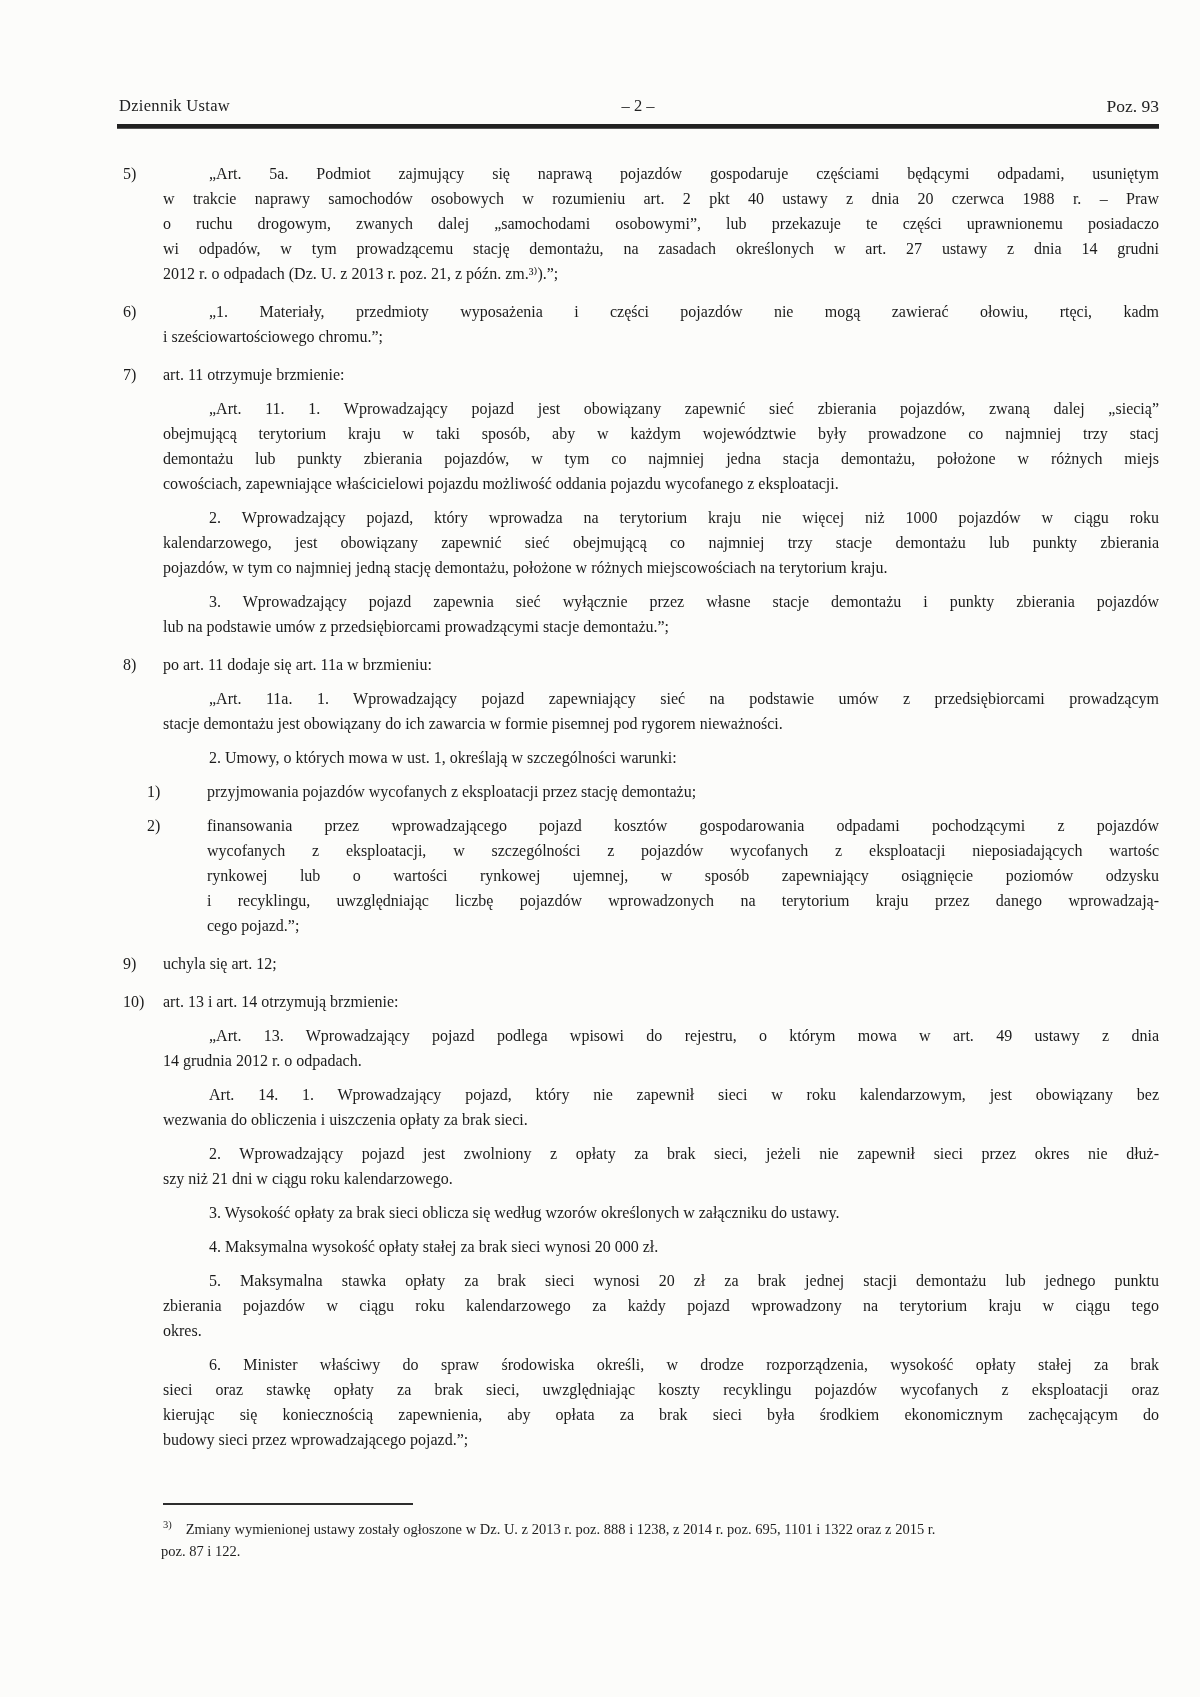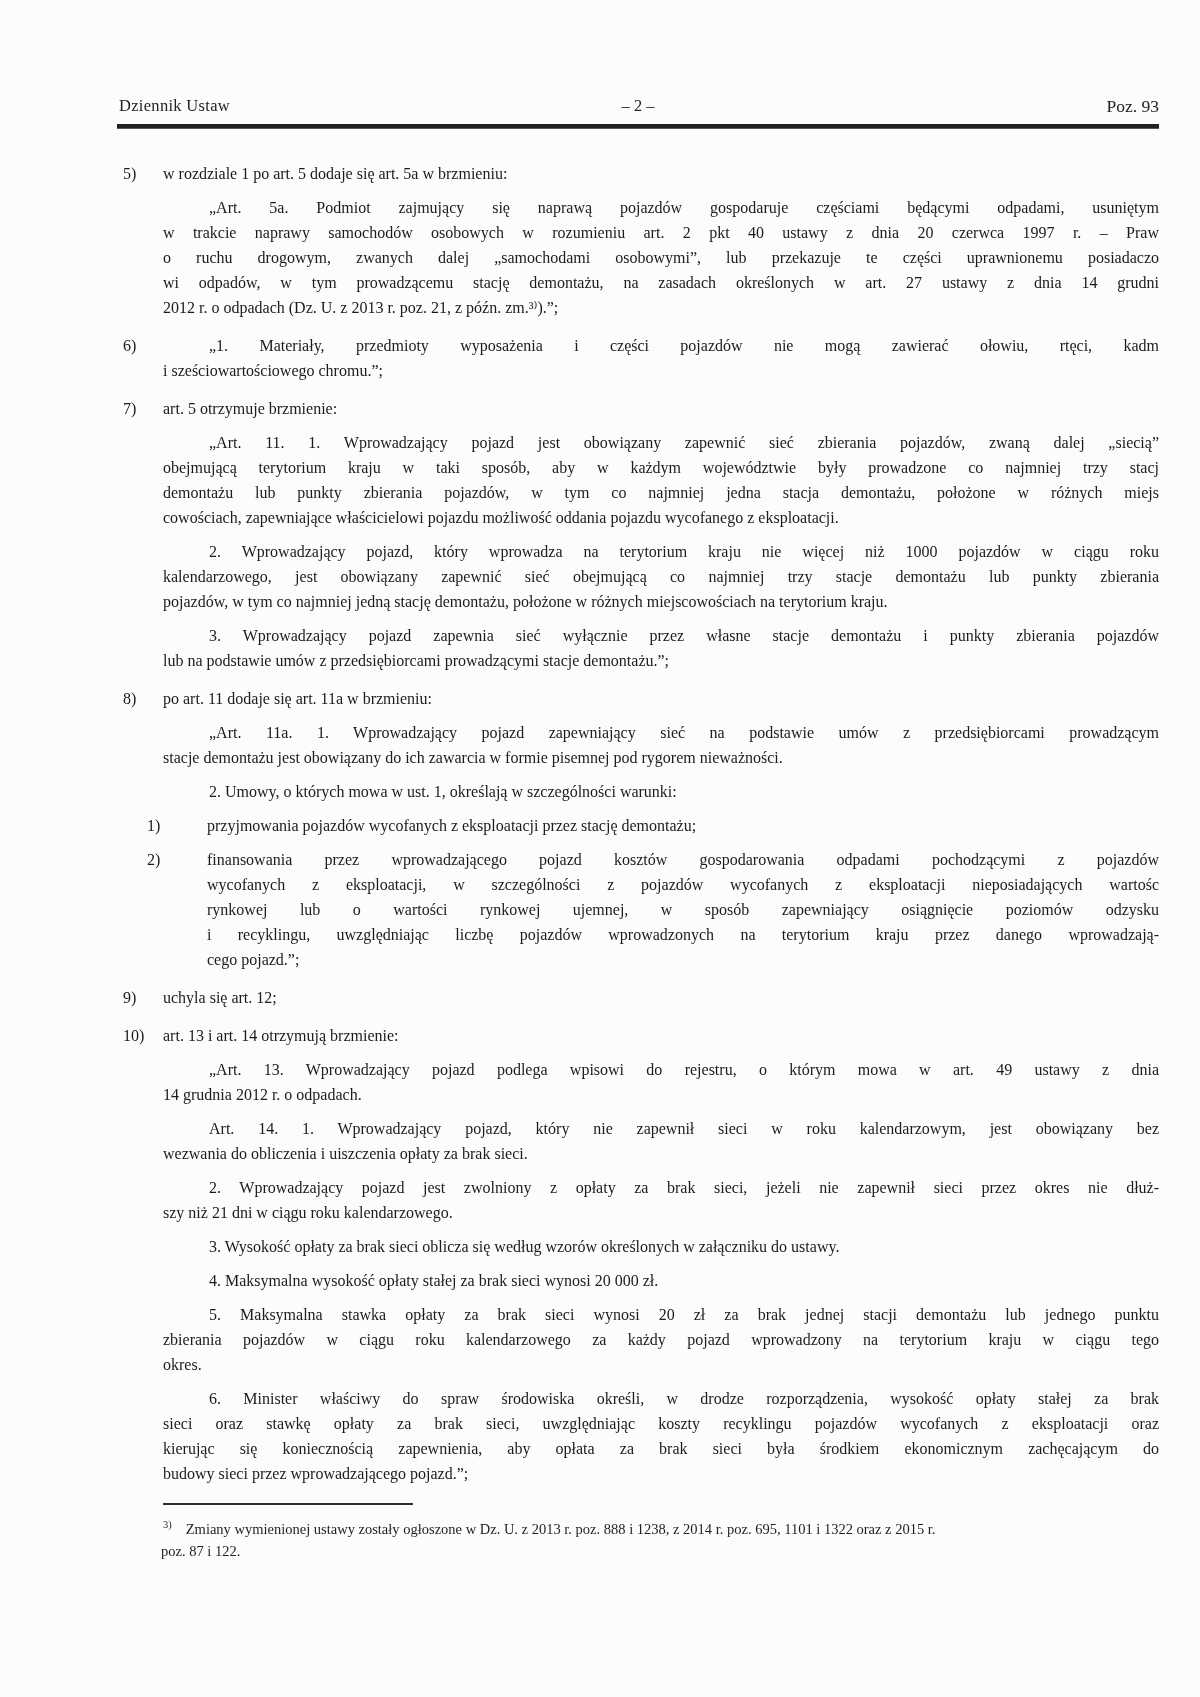--- a/index.html
+++ b/index.html
@@ -58,39 +58,38 @@
   <div class="header">
     <span class="hdr-left">Dziennik Ustaw</span>
     <span class="hdr-center">– 2 –</span>
     <span class="hdr-right">Poz. 93</span>
   </div>
   <div class="rule"></div>
 
   <div id="doc-body">
       <div class="item">
         <span class="num">5)</span>
-        <div class="intro">w rozdziale 1 po art. 5 dodaje się art. 5a w brzmieniu:</div>
         <div class="block">
           <div class="line j">„Art. 5a. Podmiot zajmujący się naprawą pojazdów gospodaruje częściami będącymi odpadami, usuniętym</div>
-          <div class="line j">w trakcie naprawy samochodów osobowych w rozumieniu art. 2 pkt 40 ustawy z dnia 20 czerwca 1997 r. – Praw</div>
+          <div class="line j">w trakcie naprawy samochodów osobowych w rozumieniu art. 2 pkt 40 ustawy z dnia 20 czerwca 1988 r. – Praw</div>
           <div class="line j">o ruchu drogowym, zwanych dalej „samochodami osobowymi”, lub przekazuje te części uprawnionemu posiadaczo</div>
           <div class="line j">wi odpadów, w tym prowadzącemu stację demontażu, na zasadach określonych w art. 27 ustawy z dnia 14 grudni</div>
           <div class="line">2012 r. o odpadach (Dz. U. z 2013 r. poz. 21, z późn. zm.³⁾).”;</div>
         </div>
       </div>
       <div class="item">
         <span class="num">6)</span>
         <div class="block">
           <div class="line j">„1. Materiały, przedmioty wyposażenia i części pojazdów nie mogą zawierać ołowiu, rtęci, kadm</div>
           <div class="line">i sześciowartościowego chromu.”;</div>
         </div>
       </div>
       <div class="item">
         <span class="num">7)</span>
-        <div class="intro">art. 5 otrzymuje brzmienie:</div>
+        <div class="intro">art. 11 otrzymuje brzmienie:</div>
         <div class="block">
           <div class="line j">„Art. 11. 1. Wprowadzający pojazd jest obowiązany zapewnić sieć zbierania pojazdów, zwaną dalej „siecią”</div>
           <div class="line j">obejmującą terytorium kraju w taki sposób, aby w każdym województwie były prowadzone co najmniej trzy stacj</div>
           <div class="line j">demontażu lub punkty zbierania pojazdów, w tym co najmniej jedna stacja demontażu, położone w różnych miejs</div>
           <div class="line">cowościach, zapewniające właścicielowi pojazdu możliwość oddania pojazdu wycofanego z eksploatacji.</div>
         </div>
         <div class="block">
           <div class="line j">2. Wprowadzający pojazd, który wprowadza na terytorium kraju nie więcej niż 1000 pojazdów w ciągu roku</div>
           <div class="line j">kalendarzowego, jest obowiązany zapewnić sieć obejmującą co najmniej trzy stacje demontażu lub punkty zbierania</div>
           <div class="line">pojazdów, w tym co najmniej jedną stację demontażu, położone w różnych miejscowościach na terytorium kraju.</div>

